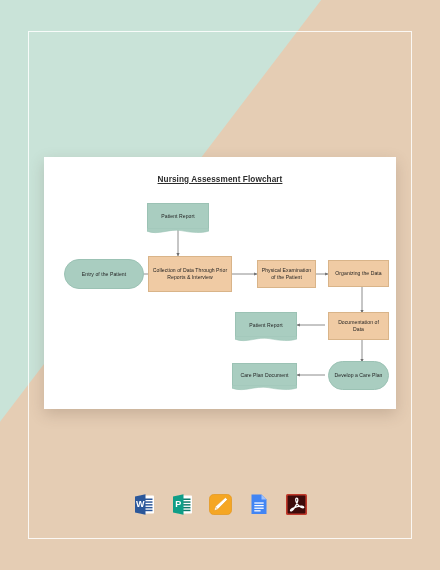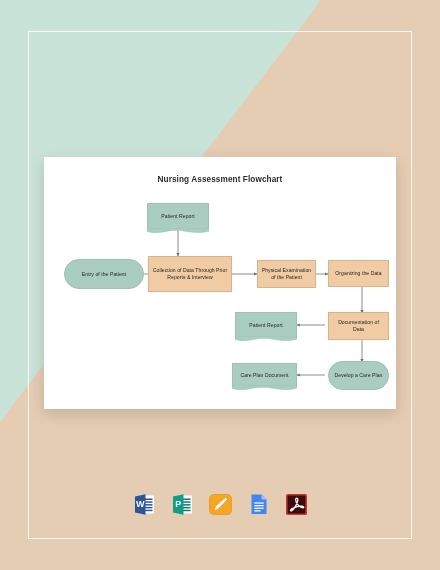--- a/index.html
+++ b/index.html
@@ -53,20 +53,21 @@
   #flowchart-title {
     position: absolute;
     top: 18px;
     left: 0;
     right: 0;
     text-align: center;
     font-size: 8.2px;
     font-weight: bold;
     color: #2c2c2c;
     letter-spacing: 0.1px;
+    text-decoration: underline;
   }
 
   
   #flowchart-canvas {
     position: absolute;
     inset: 0;
   }
   #connector-layer {
     position: absolute;
     inset: 0;

